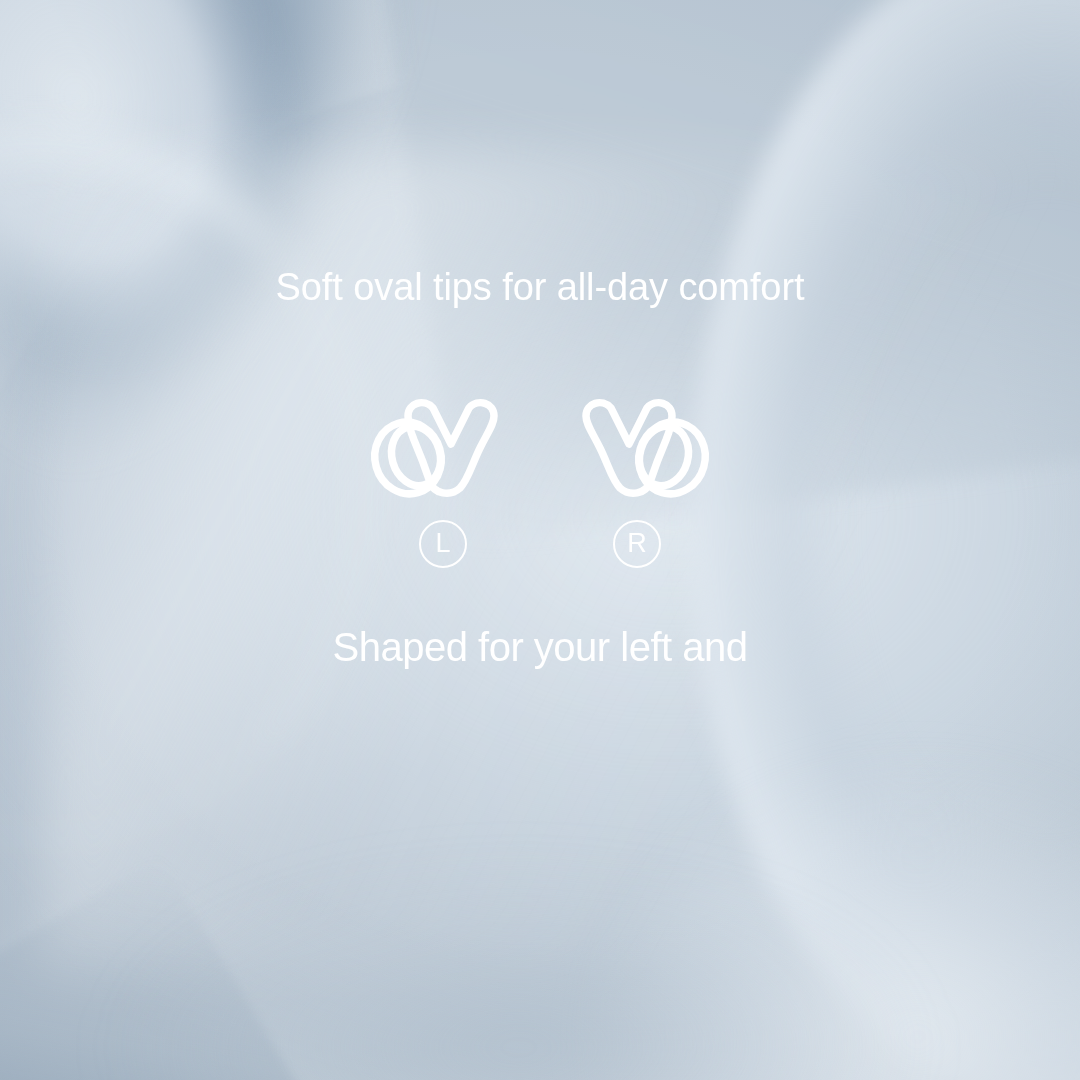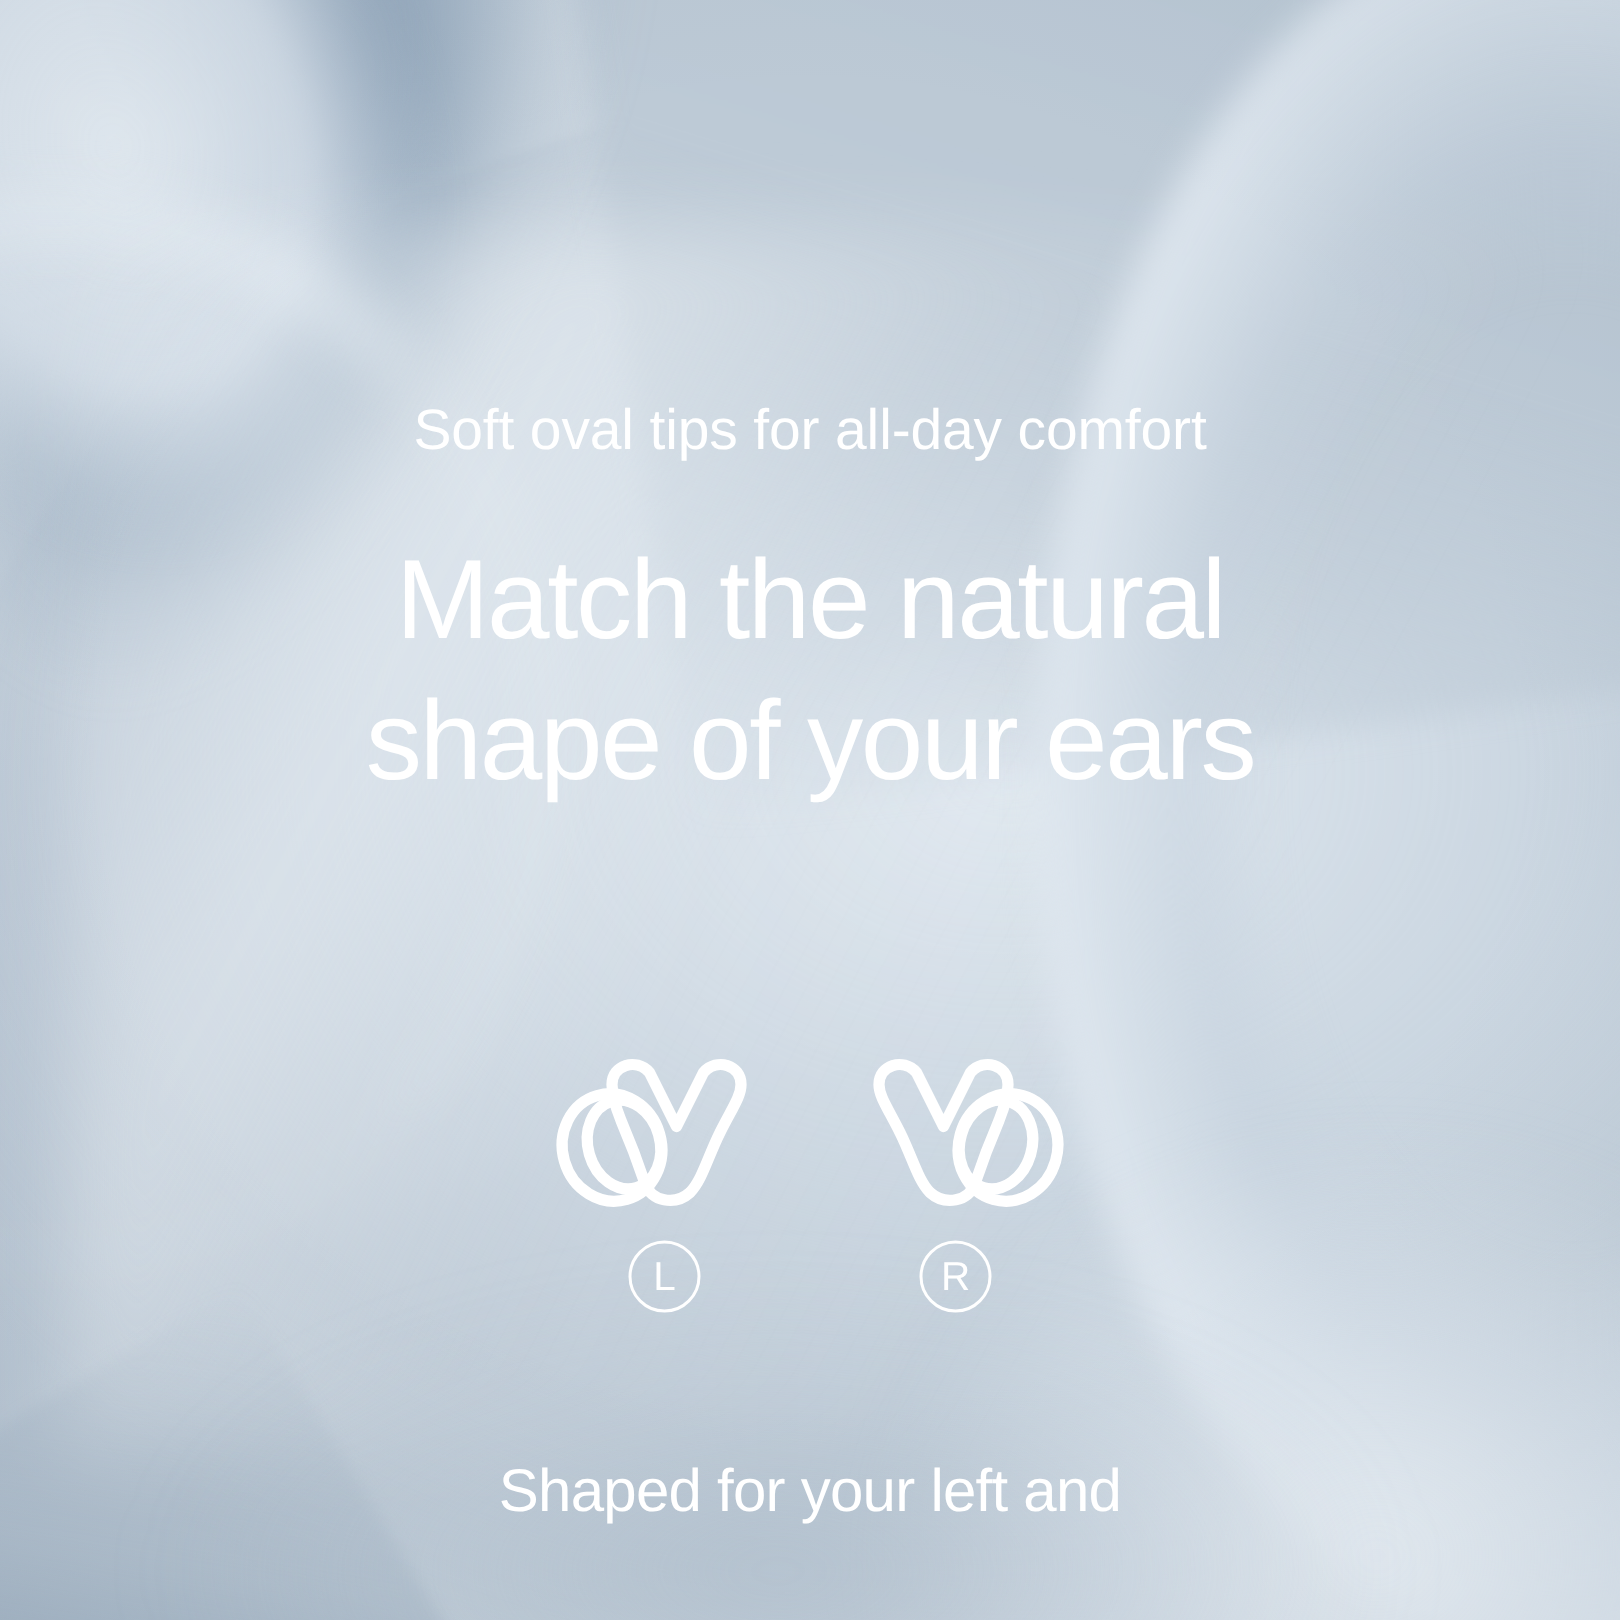--- a/index.html
+++ b/index.html
@@ -177,21 +177,20 @@
 
   
   .content {
     position: absolute;
     inset: 0;
     display: flex;
     flex-direction: column;
     align-items: center;
     text-align: center;
     color: #ffffff;
-    gap: 24px;
   }
 
   .eyebrow {
     margin-top: 268px;
     font-size: 38px;
     line-height: 1.05;
     font-weight: 400;
     letter-spacing: -0.1px;
     color: #ffffff;
   }
@@ -240,21 +239,21 @@
     display: flex;
     align-items: center;
     justify-content: center;
     font-size: 27px;
     line-height: 1;
     font-weight: 400;
     color: #ffffff;
   }
 
   .caption {
-    margin-top: 68px;
+    margin-top: 52px;
     font-size: 40px;
     line-height: 1.38;
     font-weight: 400;
     letter-spacing: -0.5px;
     color: #ffffff;
   }
   .caption .line { display: block; }
 </style>
 </head>
 <body>
@@ -273,24 +272,20 @@
     <div class="bg-wedge-bl"></div>
     <div class="bg-glow-br"></div>
     <div class="bg-shade-bottom"></div>
     <div class="bg-vignette"></div>
   </div>
 
   <div class="content">
 
     <div class="eyebrow">Soft oval tips for all-day comfort</div>
 
-    <h1 class="headline">
-      <span class="line">Match the natural</span>
-      <span class="line">shape of your ears</span>
-    </h1>
 
     <div class="icons-row">
 
       <div class="icon-unit">
         <svg class="tip-icon" width="150" height="110" viewBox="0 0 150 110">
 
           <ellipse cx="40" cy="66" rx="33" ry="36" transform="rotate(-16 40 66)"></ellipse>
 
           <ellipse cx="48" cy="64" rx="24" ry="30" transform="rotate(-16 48 64)"></ellipse>
 

